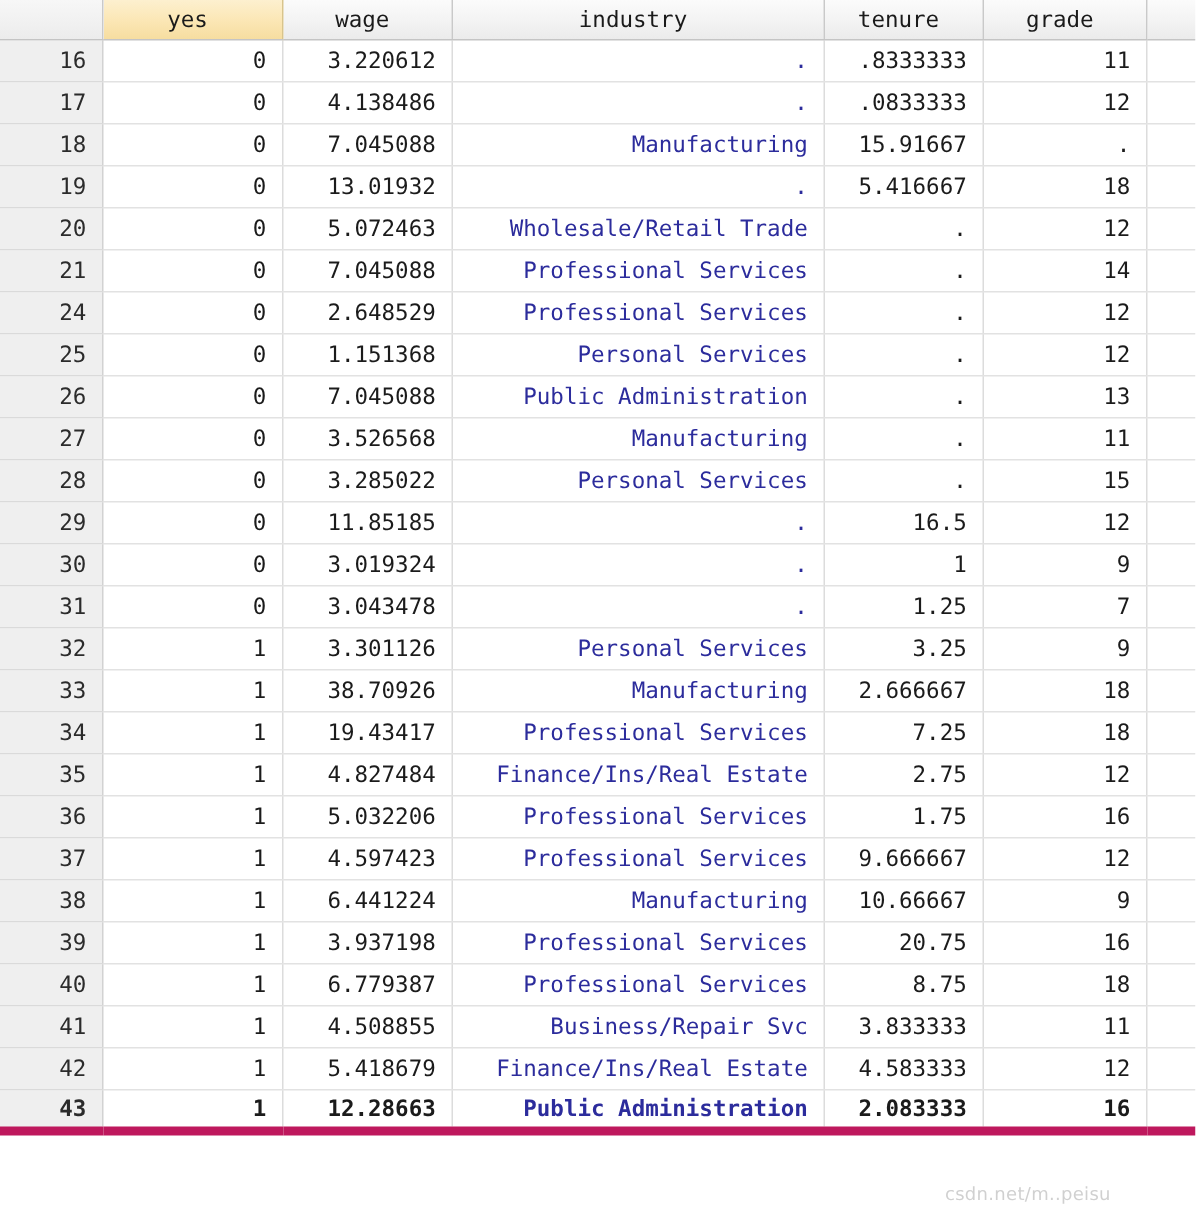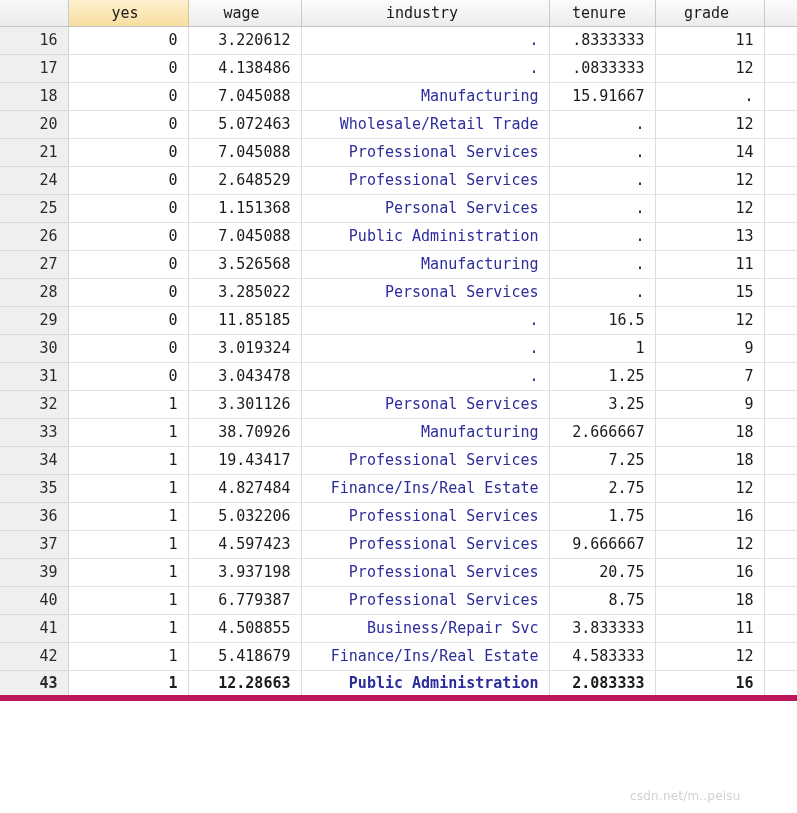--- a/index.html
+++ b/index.html
@@ -162,20 +162,29 @@
         <tr>
           <td class="rownum">18</td>
           <td class="">0</td>
           <td class="">7.045088</td>
           <td class="labeled">Manufacturing</td>
           <td class="">15.91667</td>
           <td class="">.</td>
           <td class="pad-cell"></td>
         </tr>
         <tr>
+          <td class="rownum">19</td>
+          <td class="">0</td>
+          <td class="">13.01932</td>
+          <td class="labeled">.</td>
+          <td class="">5.416667</td>
+          <td class="">18</td>
+          <td class="pad-cell"></td>
+        </tr>
+        <tr>
           <td class="rownum">20</td>
           <td class="">0</td>
           <td class="">5.072463</td>
           <td class="labeled">Wholesale/Retail Trade</td>
           <td class="">.</td>
           <td class="">12</td>
           <td class="pad-cell"></td>
         </tr>
         <tr>
           <td class="rownum">21</td>
@@ -306,20 +315,29 @@
         <tr>
           <td class="rownum">37</td>
           <td class="">1</td>
           <td class="">4.597423</td>
           <td class="labeled">Professional Services</td>
           <td class="">9.666667</td>
           <td class="">12</td>
           <td class="pad-cell"></td>
         </tr>
         <tr>
+          <td class="rownum">38</td>
+          <td class="">1</td>
+          <td class="">6.441224</td>
+          <td class="labeled">Manufacturing</td>
+          <td class="">10.66667</td>
+          <td class="">9</td>
+          <td class="pad-cell"></td>
+        </tr>
+        <tr>
           <td class="rownum">39</td>
           <td class="">1</td>
           <td class="">3.937198</td>
           <td class="labeled">Professional Services</td>
           <td class="">20.75</td>
           <td class="">16</td>
           <td class="pad-cell"></td>
         </tr>
         <tr>
           <td class="rownum">40</td>

